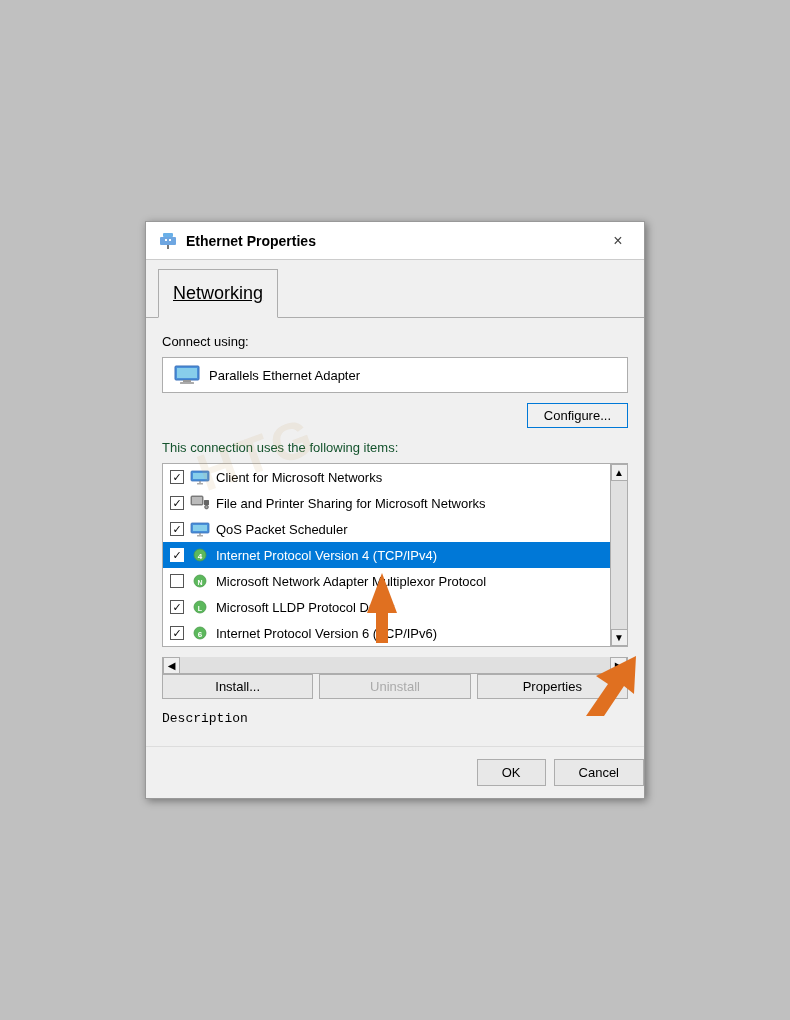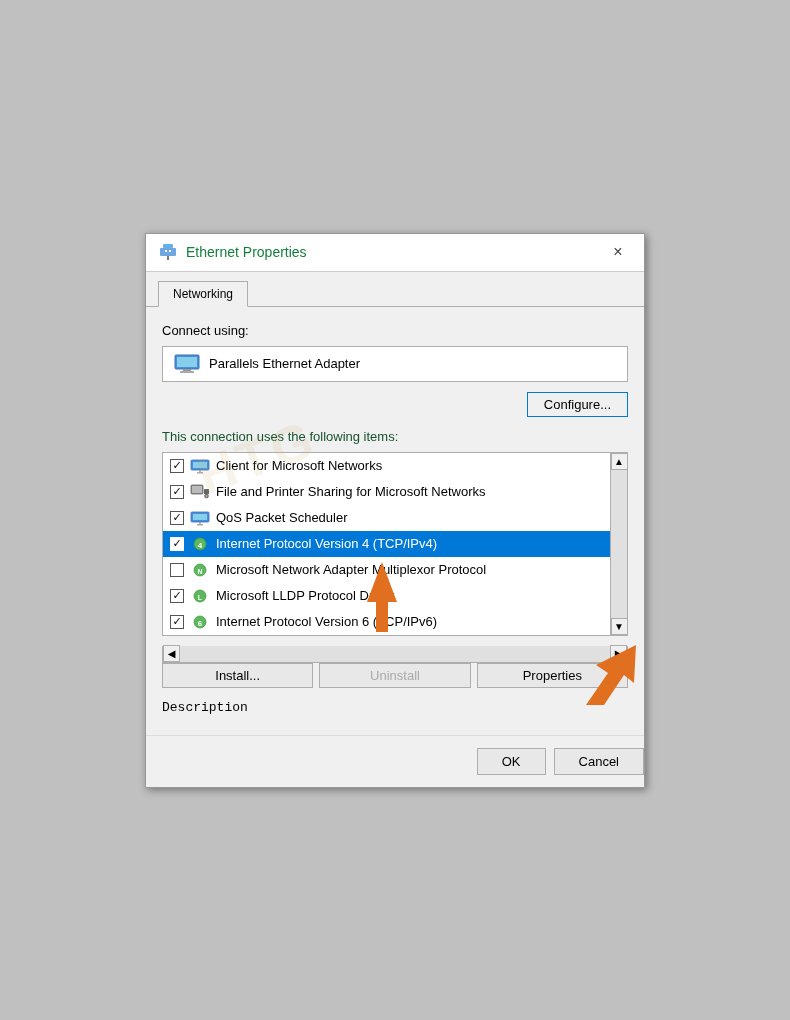--- a/index.html
+++ b/index.html
@@ -28,51 +28,52 @@
       justify-content: space-between;
       height: 38px;
     }
     .title-bar-left {
       display: flex;
       align-items: center;
       gap: 8px;
     }
     .title-text {
       font-size: 14px;
-      font-weight: 400;
-      color: #15803d;
+      font-weight: 700;
+      color: #000000;
     }
     .close-btn {
       width: 28px;
       height: 24px;
       background: none;
       border: none;
       cursor: pointer;
       font-size: 16px;
       color: #444;
       display: flex;
       align-items: center;
       justify-content: center;
     }
     .tab-bar {
       background: #f0f0f0;
       padding: 8px 12px 0 12px;
       display: flex;
       border-bottom: 1px solid #adadad;
     }
     .tab {
-      padding: 5px 14px;
+      padding: 13px 14px;
       border: 1px solid #adadad;
       border-bottom: none;
       background: #e8e8e8;
       cursor: pointer;
-      font-size: 12px;
+      font-size: 18px;
       margin-right: 2px;
       position: relative;
       top: 1px;
+      text-decoration: underline;
     }
     .tab.active {
       background: #f0f0f0;
       border-bottom: 1px solid #f0f0f0;
       font-weight: 400;
       z-index: 1;
     }
     .content {
       padding: 16px;
       background: #f0f0f0;

